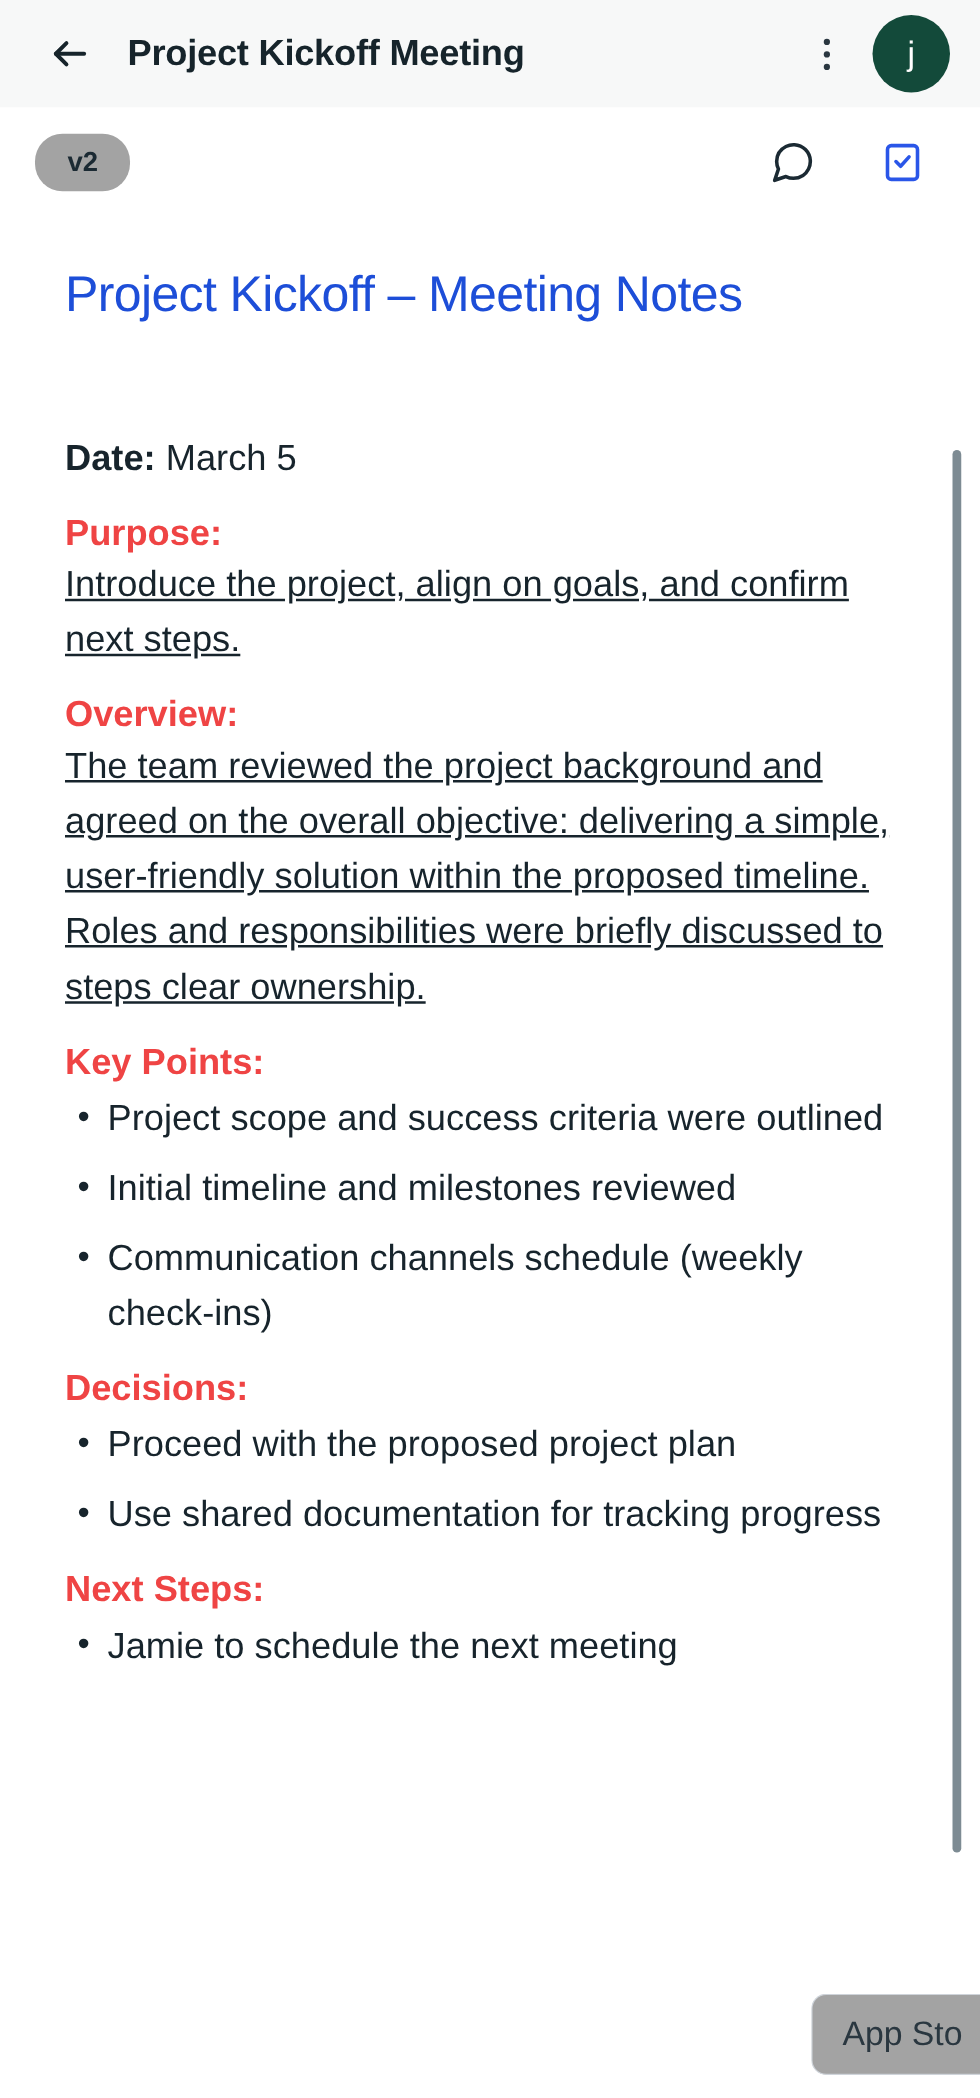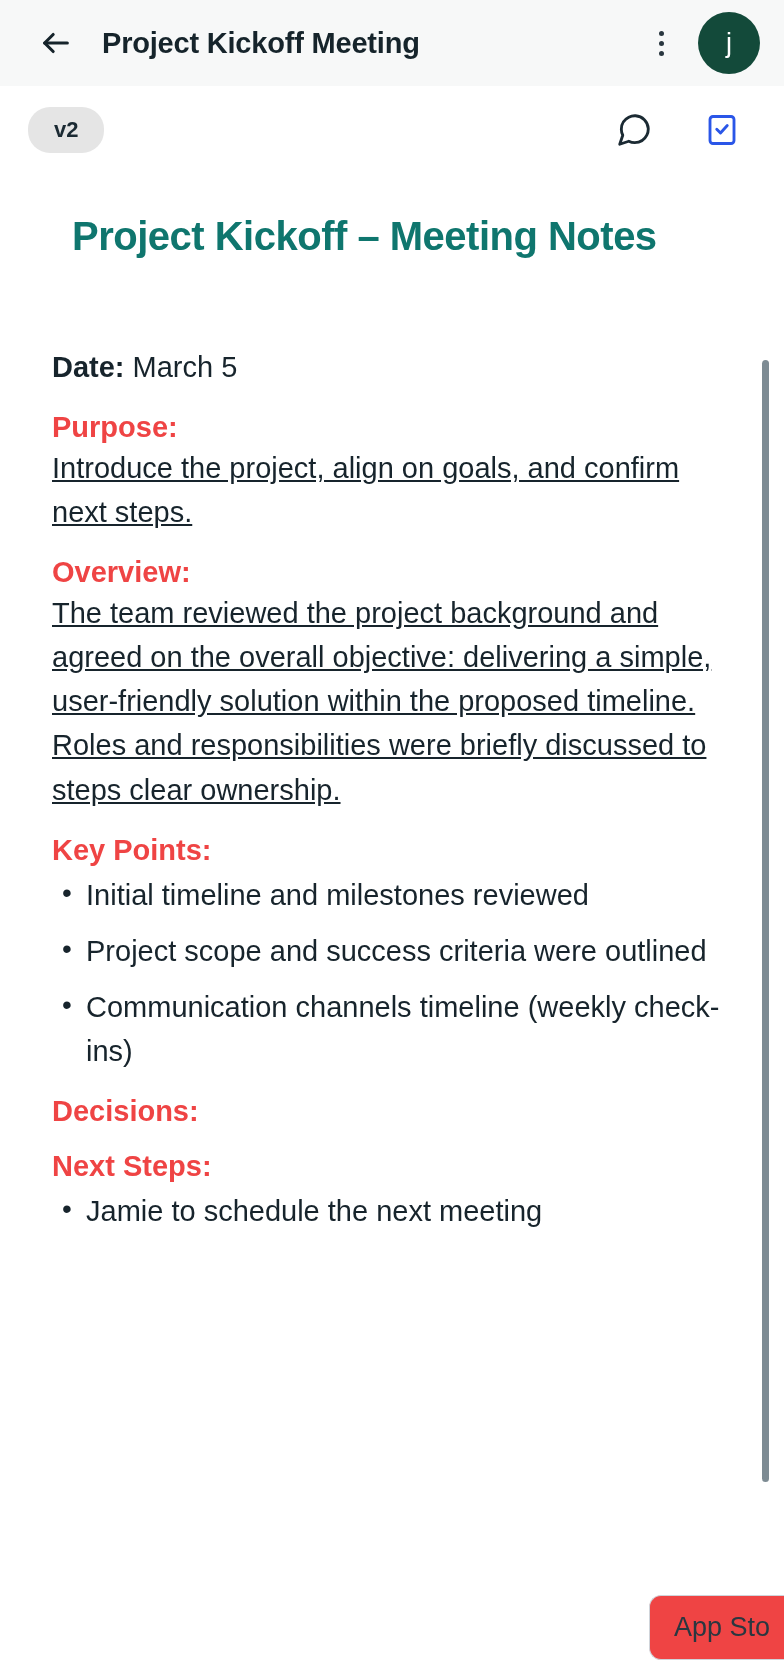--- a/index.html
+++ b/index.html
@@ -84,21 +84,21 @@
   
   .subbar {
     height: 88px;
     min-height: 88px;
     background: #ffffff;
     display: flex;
     align-items: center;
     padding: 0 34px 0 28px;
   }
   .version-chip {
-    background: #e5e5e5;
+    background: #a3a3a3;
     color: #1b2a33;
     font-size: 22px;
     font-weight: bold;
     border-radius: 22px;
     padding: 10px 26px;
     cursor: pointer;
   }
   .subbar-spacer { flex: 1 1 auto; }
   .icon-btn {
     width: 56px;
@@ -116,26 +116,25 @@
     position: relative;
     flex: 1 1 auto;
     overflow: hidden;
   }
   .doc {
     padding: 12px 60px 0 52px;
     color: #17242c;
   }
   .doc h1 {
     font-size: 40px;
-    font-weight: bold;
+    font-weight: normal;
     letter-spacing: -0.5px;
     margin-top: 28px;
     margin-bottom: 86px;
-    color: #0f766e;
-    margin-left: 20px;
+    color: #1d4ed8;
   }
   .meta-line, .para, .bullets li {
     font-size: 29px;
     line-height: 1.52;
     color: #17242c;
   }
   .meta-line { margin-bottom: 4px; }
   .label { font-weight: bold; text-align: right; }
   .section-head {
     font-size: 29px;
@@ -176,21 +175,21 @@
     background: #7d8b93;
     border-radius: 4px;
     cursor: pointer;
   }
 
   
   .store-chip {
     position: absolute;
     right: 0;
     bottom: 18px;
-    background: #ef4444;
+    background: #a3a3a3;
     border: 1px solid #cfd4da;
     border-right: none;
     border-radius: 12px 0 0 12px;
     padding: 16px 14px 16px 24px;
     font-size: 27px;
     color: #2a3740;
     white-space: nowrap;
     cursor: pointer;
   }
 </style>
@@ -244,26 +243,30 @@
       </div>
 
       <div class="section-head">Purpose:</div>
       <div class="para">Introduce the project, align on goals, and confirm next steps.</div>
 
       <div class="section-head">Overview:</div>
       <div class="para">The team reviewed the project background and agreed on the overall objective: delivering a simple, user-friendly solution within the proposed timeline. Roles and responsibilities were briefly discussed to steps clear ownership.</div>
 
       <div class="section-head">Key Points:</div>
       <ul class="bullets">
+        <li>Project scope and success criteria were outlined</li>
         <li>Initial timeline and milestones reviewed</li>
-        <li>Project scope and success criteria were outlined</li>
-        <li>Communication channels timeline (weekly check-ins)</li>
+        <li>Communication channels schedule (weekly check-ins)</li>
       </ul>
 
       <div class="section-head">Decisions:</div>
+      <ul class="bullets">
+        <li>Proceed with the proposed project plan</li>
+        <li>Use shared documentation for tracking progress</li>
+      </ul>
 
       <div class="section-head">Next Steps:</div>
       <ul class="bullets">
         <li>Jamie to schedule the next meeting</li>
       </ul>
 
     </div>
 
     <div class="scrollbar"></div>
 

